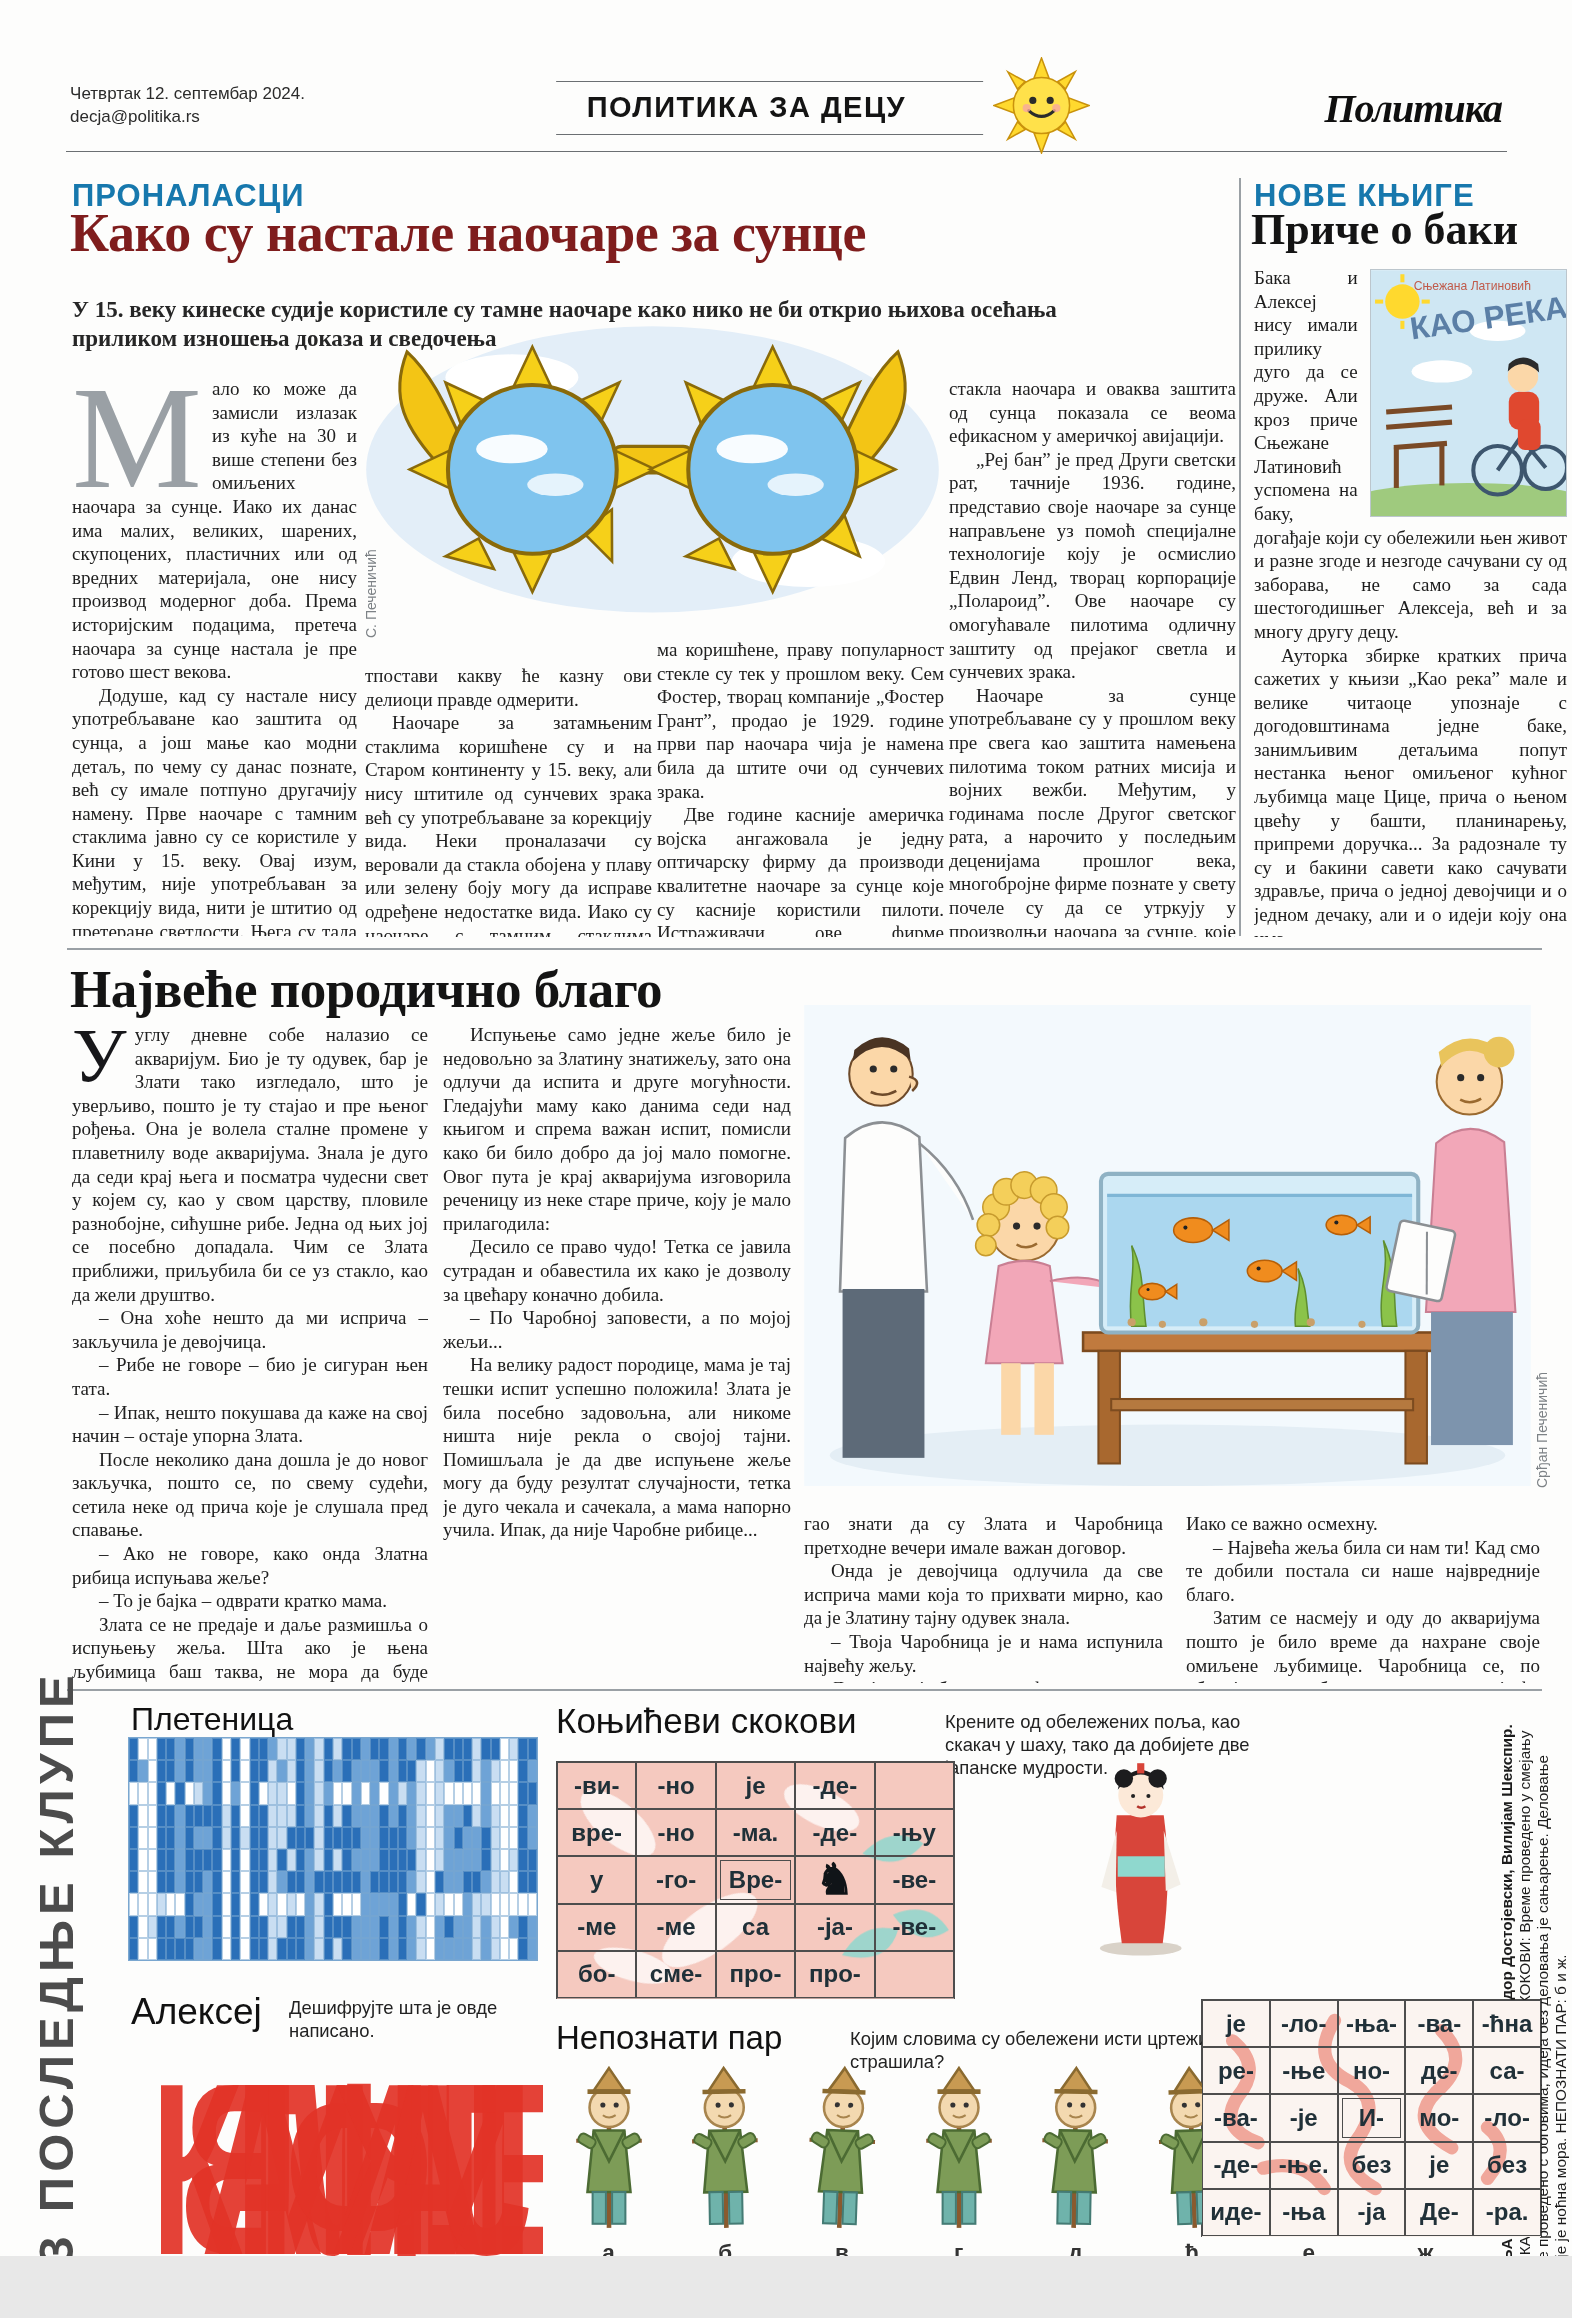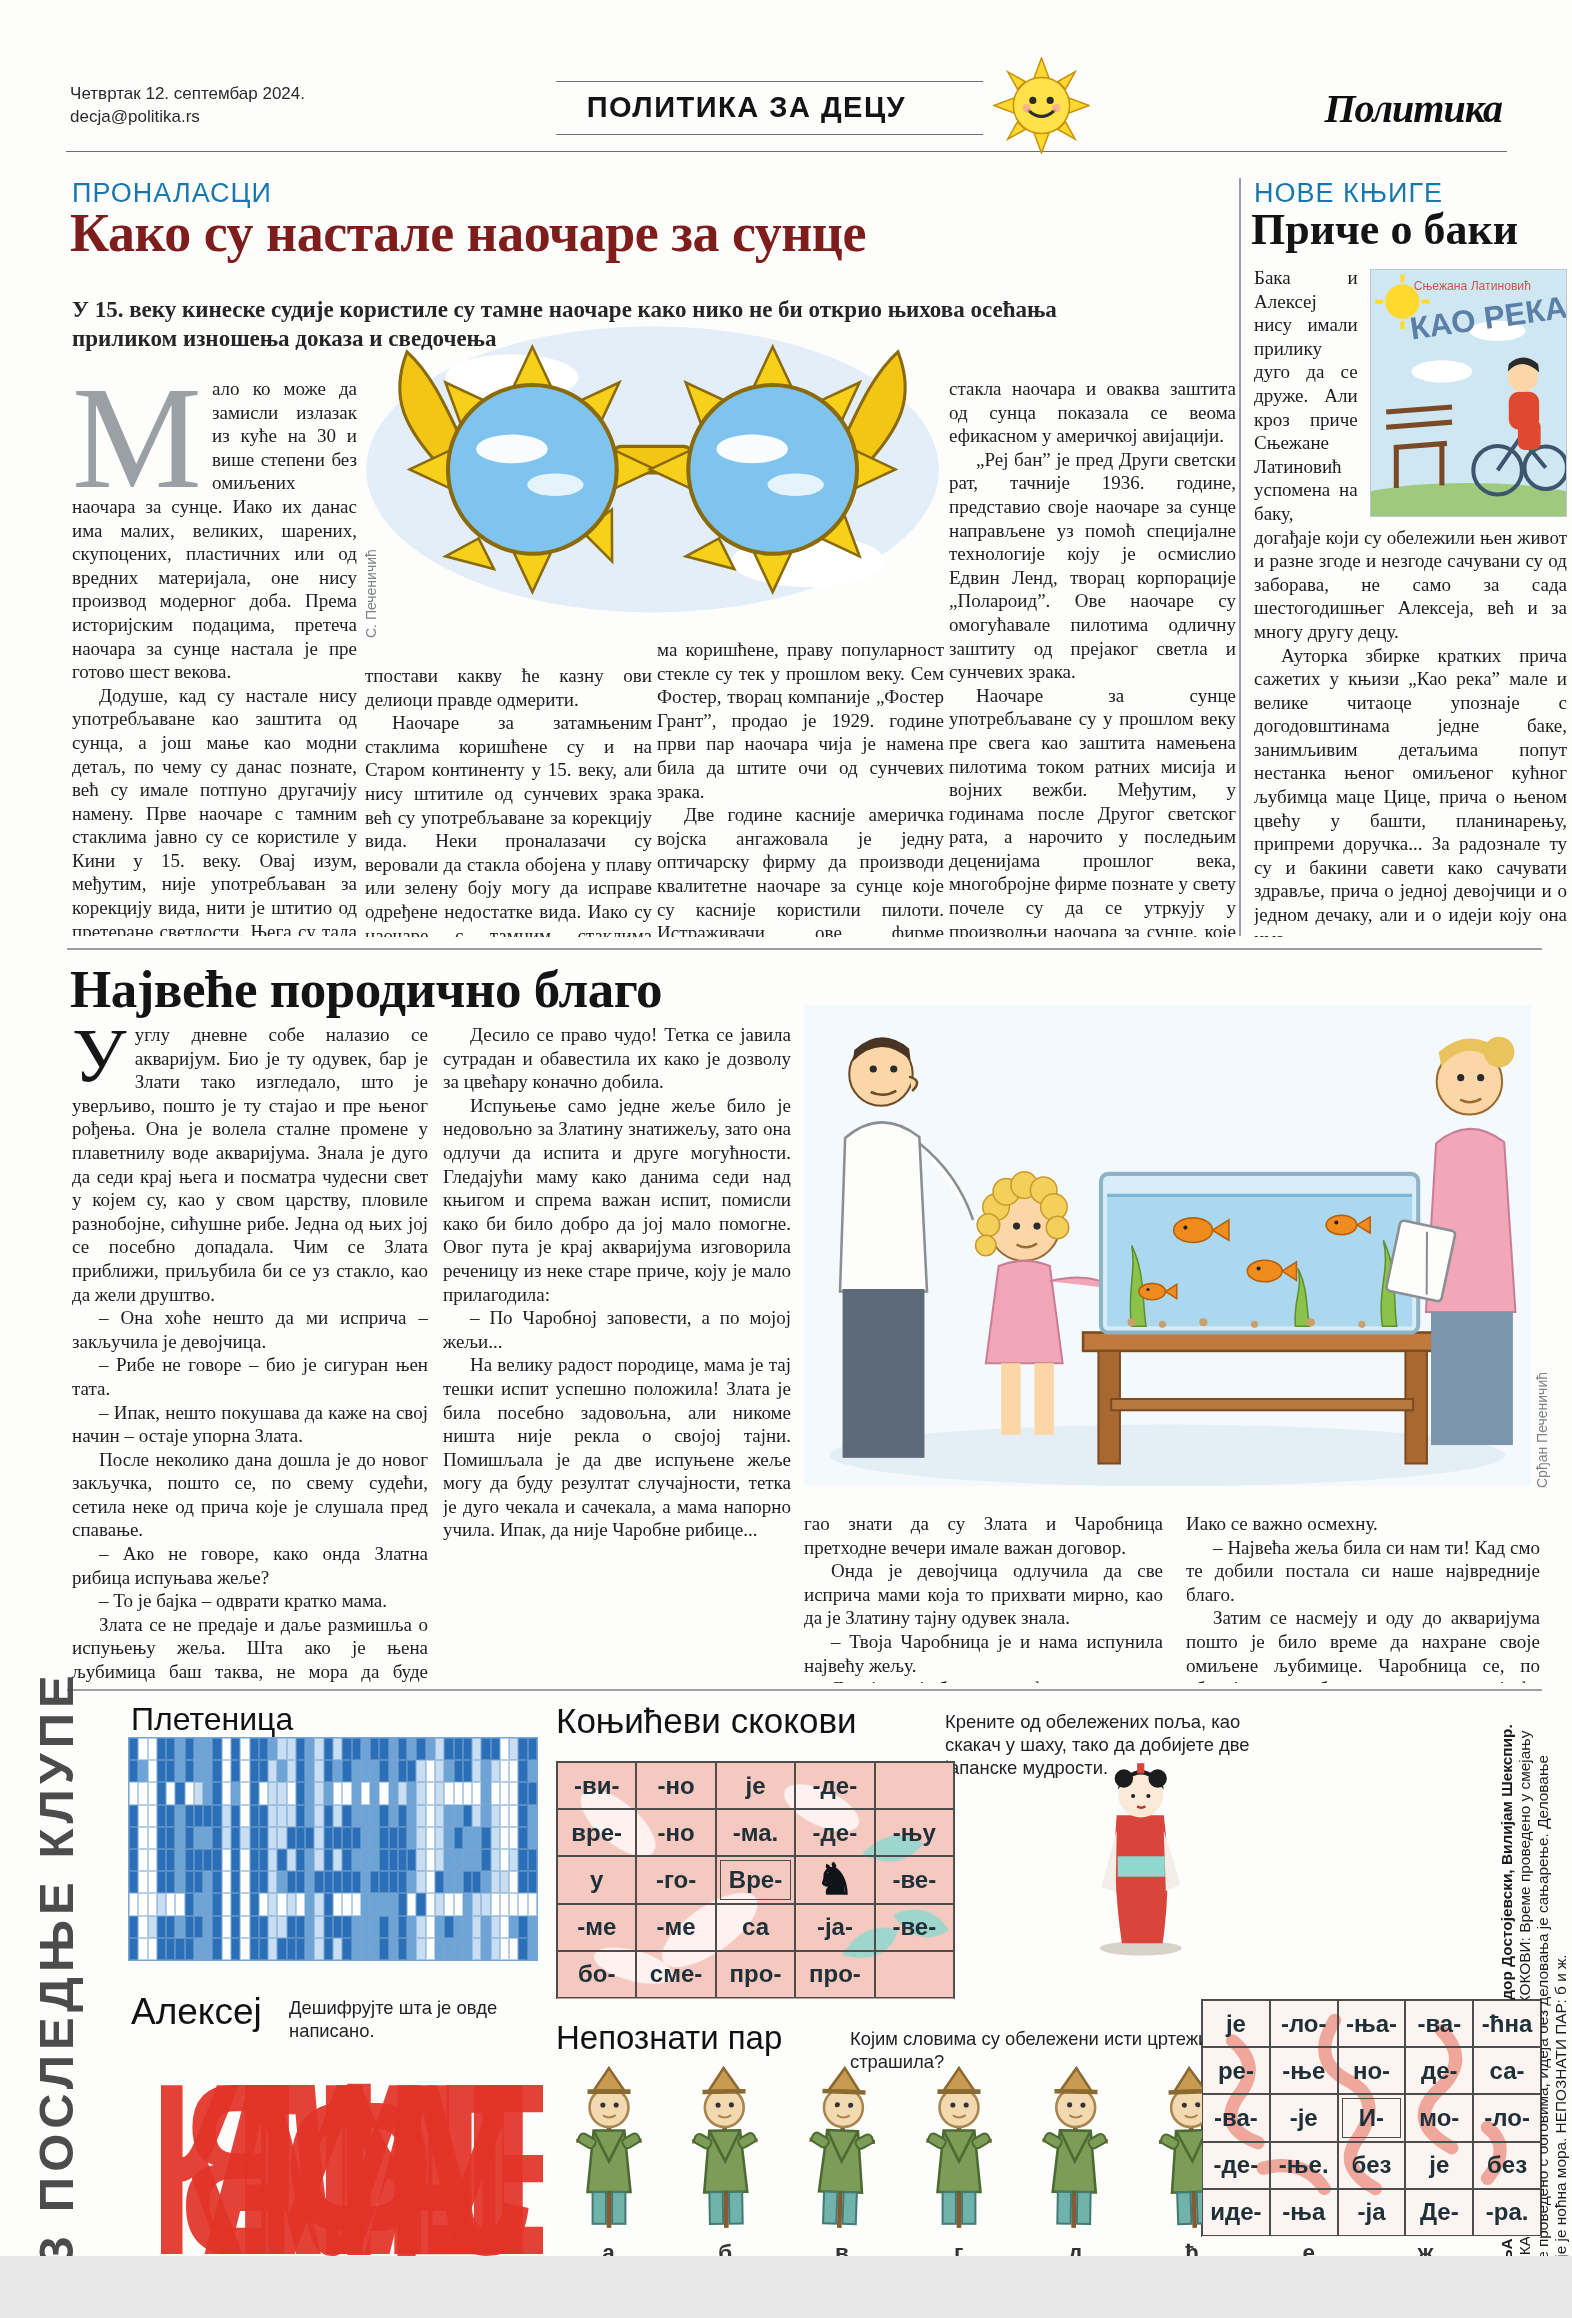--- a/index.html
+++ b/index.html
@@ -11,21 +11,21 @@
   .abs { position:absolute; }
   
   #header { left:66px; top:71px; width:1441px; height:81px; border-bottom:1.5px solid #6b6f72; }
   .dateline { font-family:"Liberation Sans",sans-serif; font-size:17px; line-height:22.5px; color:#2b2b2b; }
   #masthead-center { left:50%; top:10.2px; transform:translateX(-54%); text-align:left;
       border-top:1.5px solid #6b6f72; border-bottom:1.5px solid #6b6f72; padding:9.2px 77px 9.2px 31px;
       font-family:"Liberation Sans",sans-serif; font-weight:bold; font-size:29px; letter-spacing:1.5px; color:#141414;}
   #politika-logo { right:5.1px; top:14.3px; font-family:"Liberation Serif",serif; font-weight:bold; font-style:italic;
       font-size:40px; color:#0f0f0f; letter-spacing:-1px;}
   
-  .kicker { font-family:"Liberation Sans",sans-serif; font-weight:normal; font-size:27px; letter-spacing:1px; color:#1778ad; }
+  .kicker { font-family:"Liberation Sans",sans-serif; font-weight:bold; font-size:31px; letter-spacing:1px; color:#1778ad; }
   .headline1 { font-size:54px; line-height:1.02; color:#7f1d1d; letter-spacing:-0.5px; }
   .subhead { font-size:23px; line-height:1.25; font-weight:bold; color:#262626; }
   .hl2 { font-size:53px; color:#141414; letter-spacing:-0.5px;}
   .sidebar-hl { font-size:44px; color:#141414; }
   
   .col { font-size:19px; line-height:23.6px; text-align:justify; overflow:hidden; color:#212121;}
   .col p { text-indent:27px; }
   .col p.noindent { text-indent:0; }
   .dropcap { float:left; font-size:146px; line-height:110px; padding:6.1px 10.2px 0 0; color:#9aa0a5; font-weight:normal;}
   .dropcap.dark { color:#17171a; font-size:77px; line-height:57px; padding:4.1px 8.2px 0 0;}
@@ -310,22 +310,22 @@
     <p>– Она хоће нешто да ми исприча – закључила је девојчица.</p>
     <p>– Рибе не говоре – био је сигуран њен тата.</p>
     <p>– Ипак, нешто покушава да каже на свој начин – остаје упорна Злата.</p>
     <p>После неколико дана дошла је до новог закључка, пошто се, по свему судећи, сетила неке од прича које је слушала пред спавање.</p>
     <p>– Ако не говоре, како онда Златна рибица испуњава жеље?</p>
     <p>– То је бајка – одврати кратко мама.</p>
     <p>Злата се не предаје и даље размишља о испуњењу жеља. Шта ако је њена љубимица баш таква, не мора да буде сасвим златна да би испунила неку помисао. Зато је одлучила да то испроба, само није могла да се сети жеље, не много велике и не много мале, већ неке која би била одговарајућа за могућности сићушне, Чаробне рибице.</p>
 
   </div>
   <div class="abs col" style="left:443px;top:1023px;width:348px;height:660px;">
+    <p>Испуњење само једне жеље било је недовољно за Златину знатижељу, зато она одлучи да испита и друге могућности. Гледајући маму како данима седи над књигом и спрема важан испит, помисли како би било добро да јој мало помогне. Овог пута је крај акваријума изговорила реченицу из неке старе приче, коју је мало прилагодила:</p>
     <p>Десило се право чудо! Тетка се јавила сутрадан и обавестила их како је дозволу за цвећару коначно добила.</p>
-    <p>Испуњење само једне жеље било је недовољно за Златину знатижељу, зато она одлучи да испита и друге могућности. Гледајући маму како данима седи над књигом и спрема важан испит, помисли како би било добро да јој мало помогне. Овог пута је крај акваријума изговорила реченицу из неке старе приче, коју је мало прилагодила:</p>
     <p>– По Чаробној заповести, а по мојој жељи...</p>
     <p>На велику радост породице, мама је тај тешки испит успешно положила! Злата је била посебно задовољна, али никоме ништа није рекла о својој тајни. Помишљала је да две испуњене жеље могу да буду резултат случајности, тетка је дуго чекала и сачекала, а мама напорно учила. Ипак, да није Чаробне рибице...</p>
 
   </div>
   <div class="abs col" style="left:804px;top:1512px;width:359px;height:171px;">
     <p class="noindent">гао знати да су Злата и Чаробница претходне вечери имале важан договор.</p>
     <p>Онда је девојчица одлучила да све исприча мами која то прихвати мирно, као да је Златину тајну одувек знала.</p>
     <p>– Твоја Чаробница је и нама испунила највећу жељу.</p>
     <p>Девојчица је била изненађена.</p>
 

